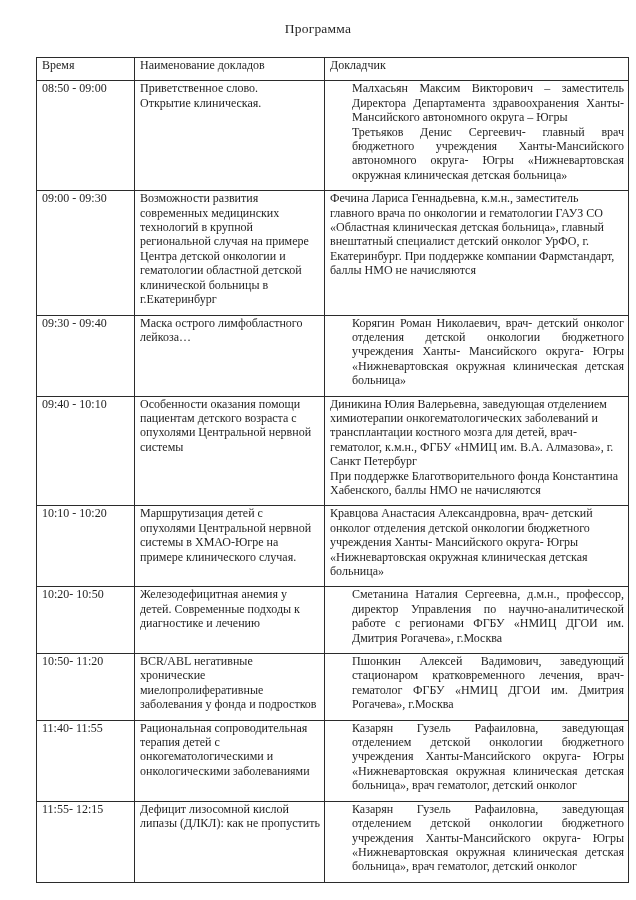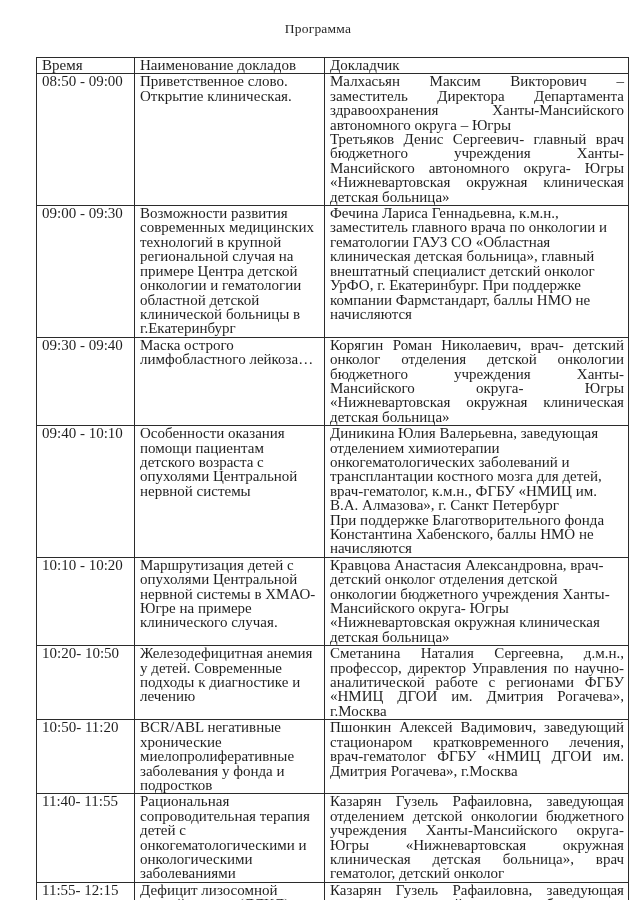--- a/index.html
+++ b/index.html
@@ -25,31 +25,31 @@
     border-collapse: collapse;
     table-layout: fixed;
     margin: 20px 0 0 36px;
     width: 562px;
     border: 1.5px solid #2b2b2b;
   }
   .program-table th,
   .program-table td {
     border: 1px solid #2b2b2b;
     vertical-align: top;
-    padding: 0 4px 1px 5px;
-    font-size: 15px;
+    padding: 0 4px 8px 5px;
+    font-size: 12px;
     line-height: 14.4px;
     font-weight: normal;
     text-align: left;
     overflow: hidden;
   }
   .col-time    { width: 88px; }
   .col-topic   { width: 180px; }
   .col-speaker { width: 294px; }
-  td.col-speaker.justify div { text-align: justify; }
+  td.col-speaker.justify div { text-align: justify; margin-left: 22px; }
   th { white-space: nowrap; }
 </style>
 </head>
 <body>
 
 <div class="page">
   <div class="doc-title">Программа</div>
 
   <table class="program-table">
     <thead>

